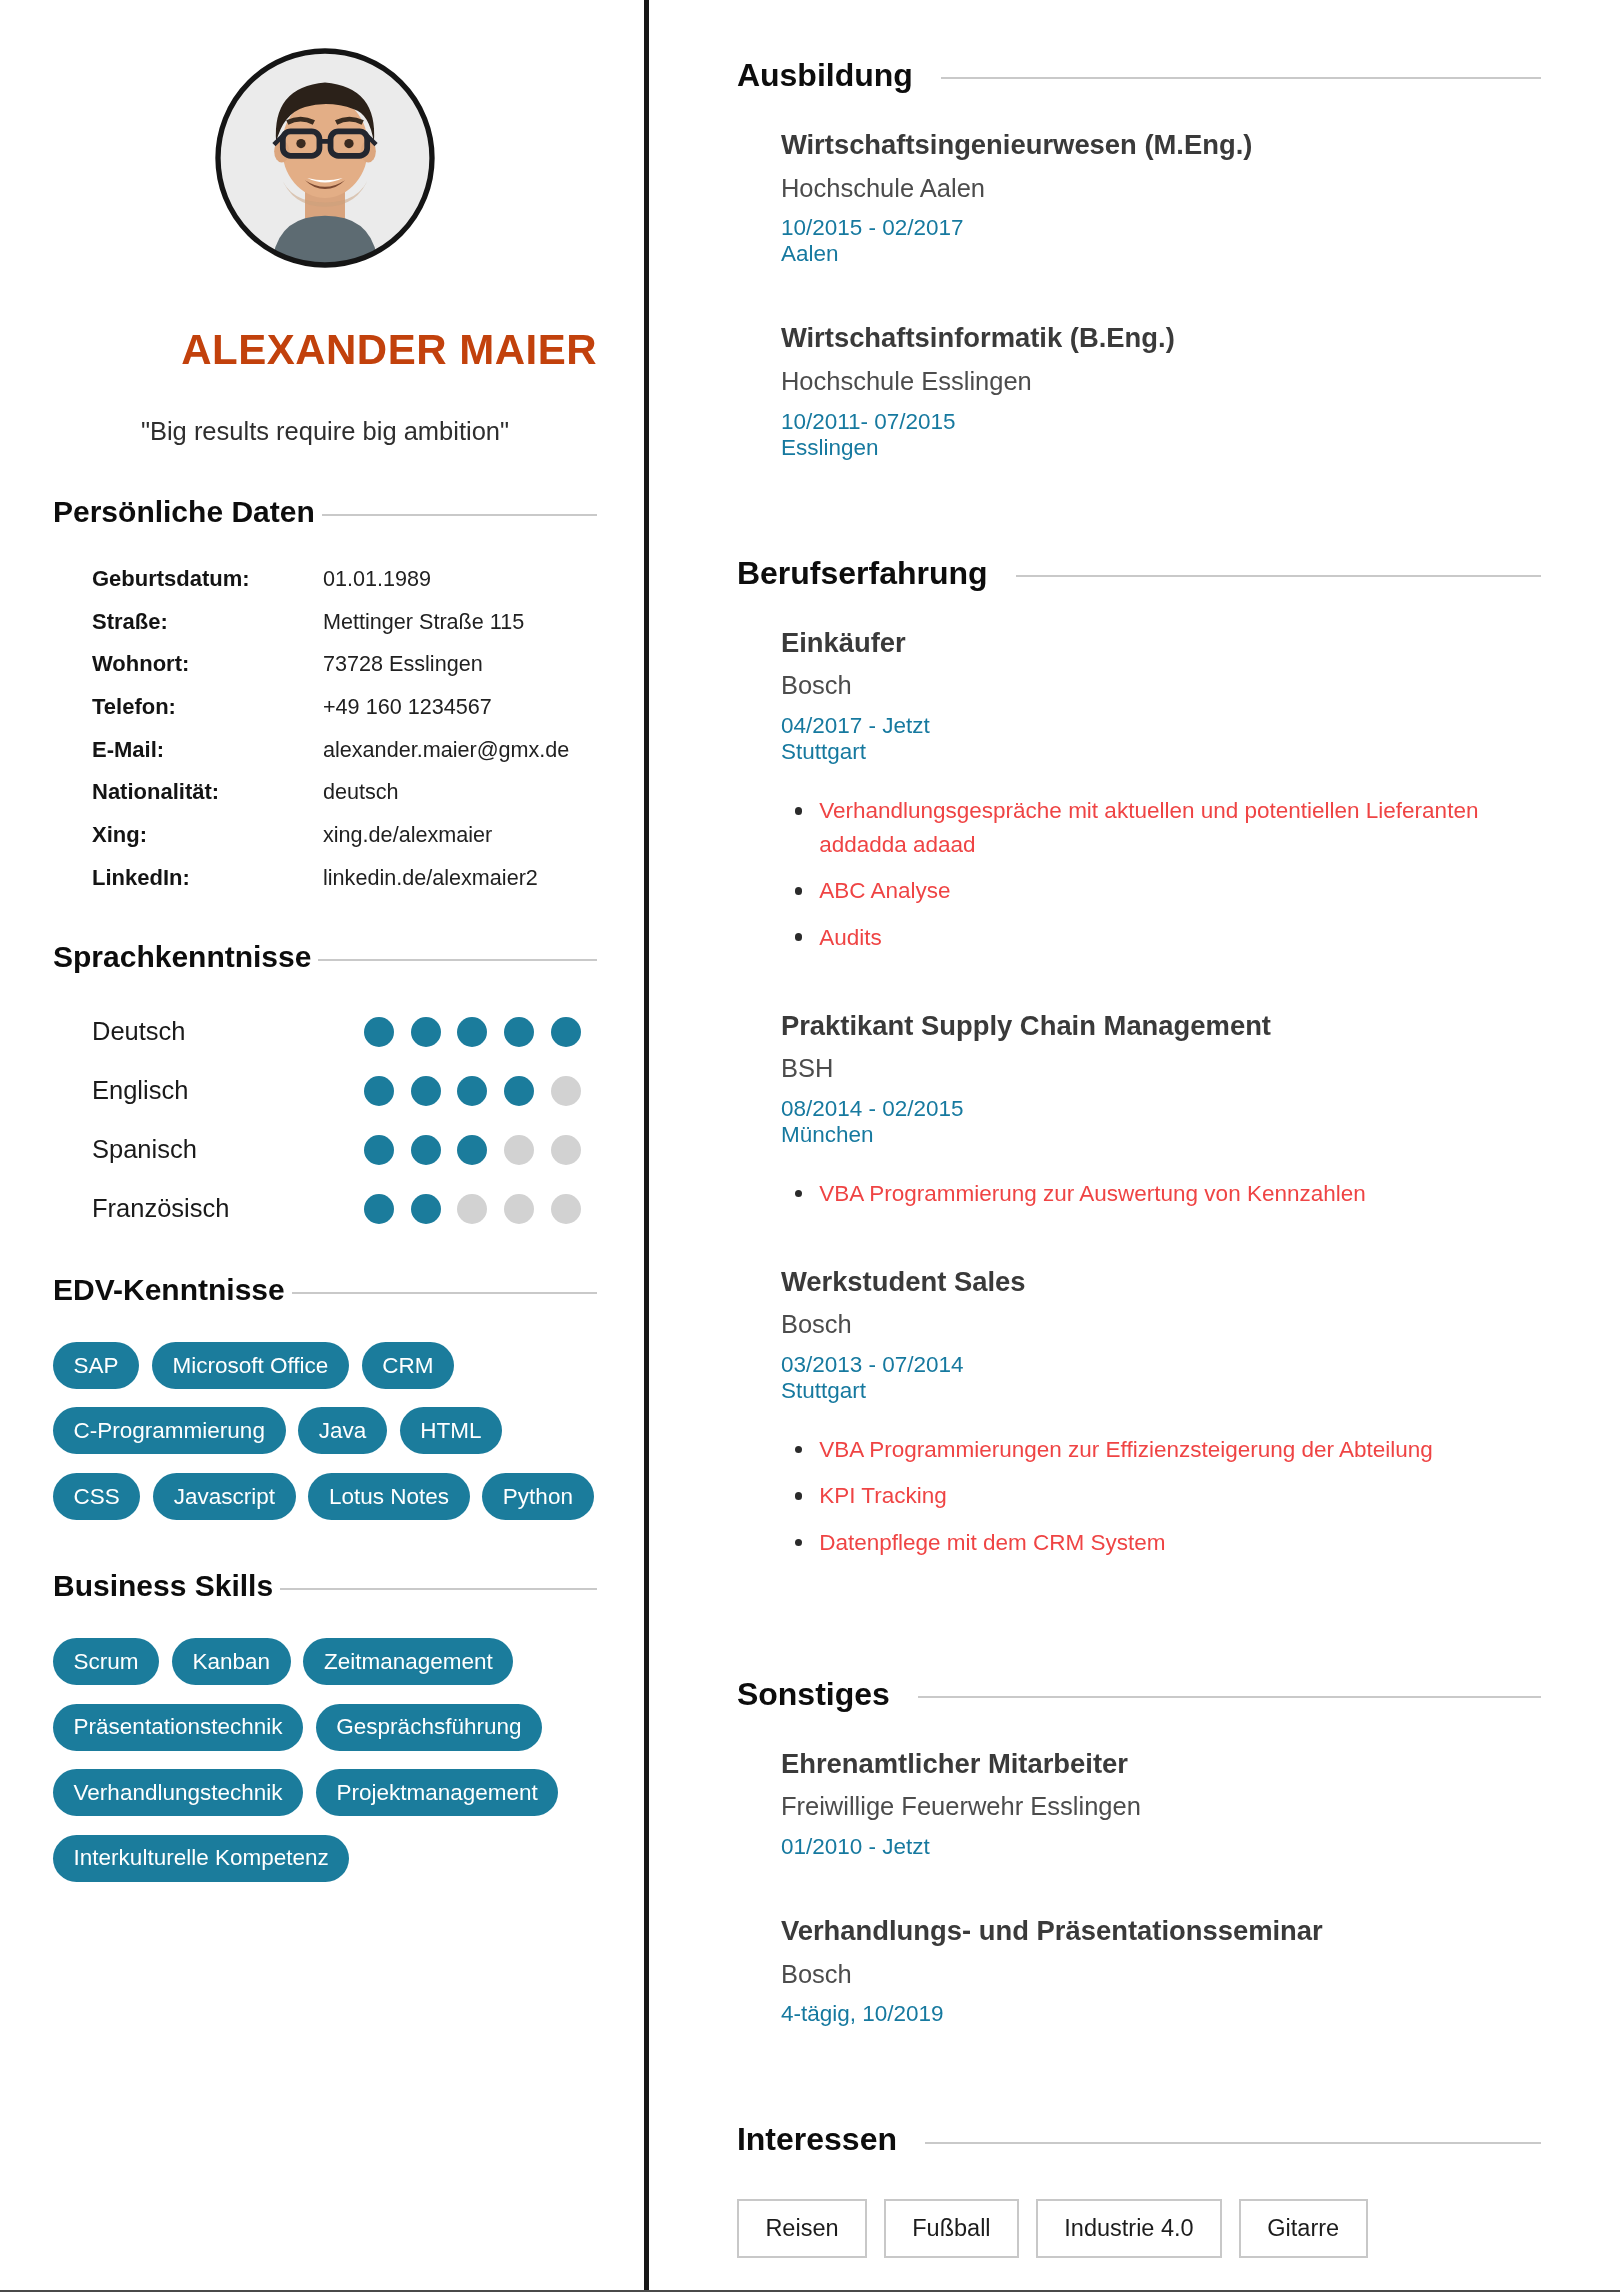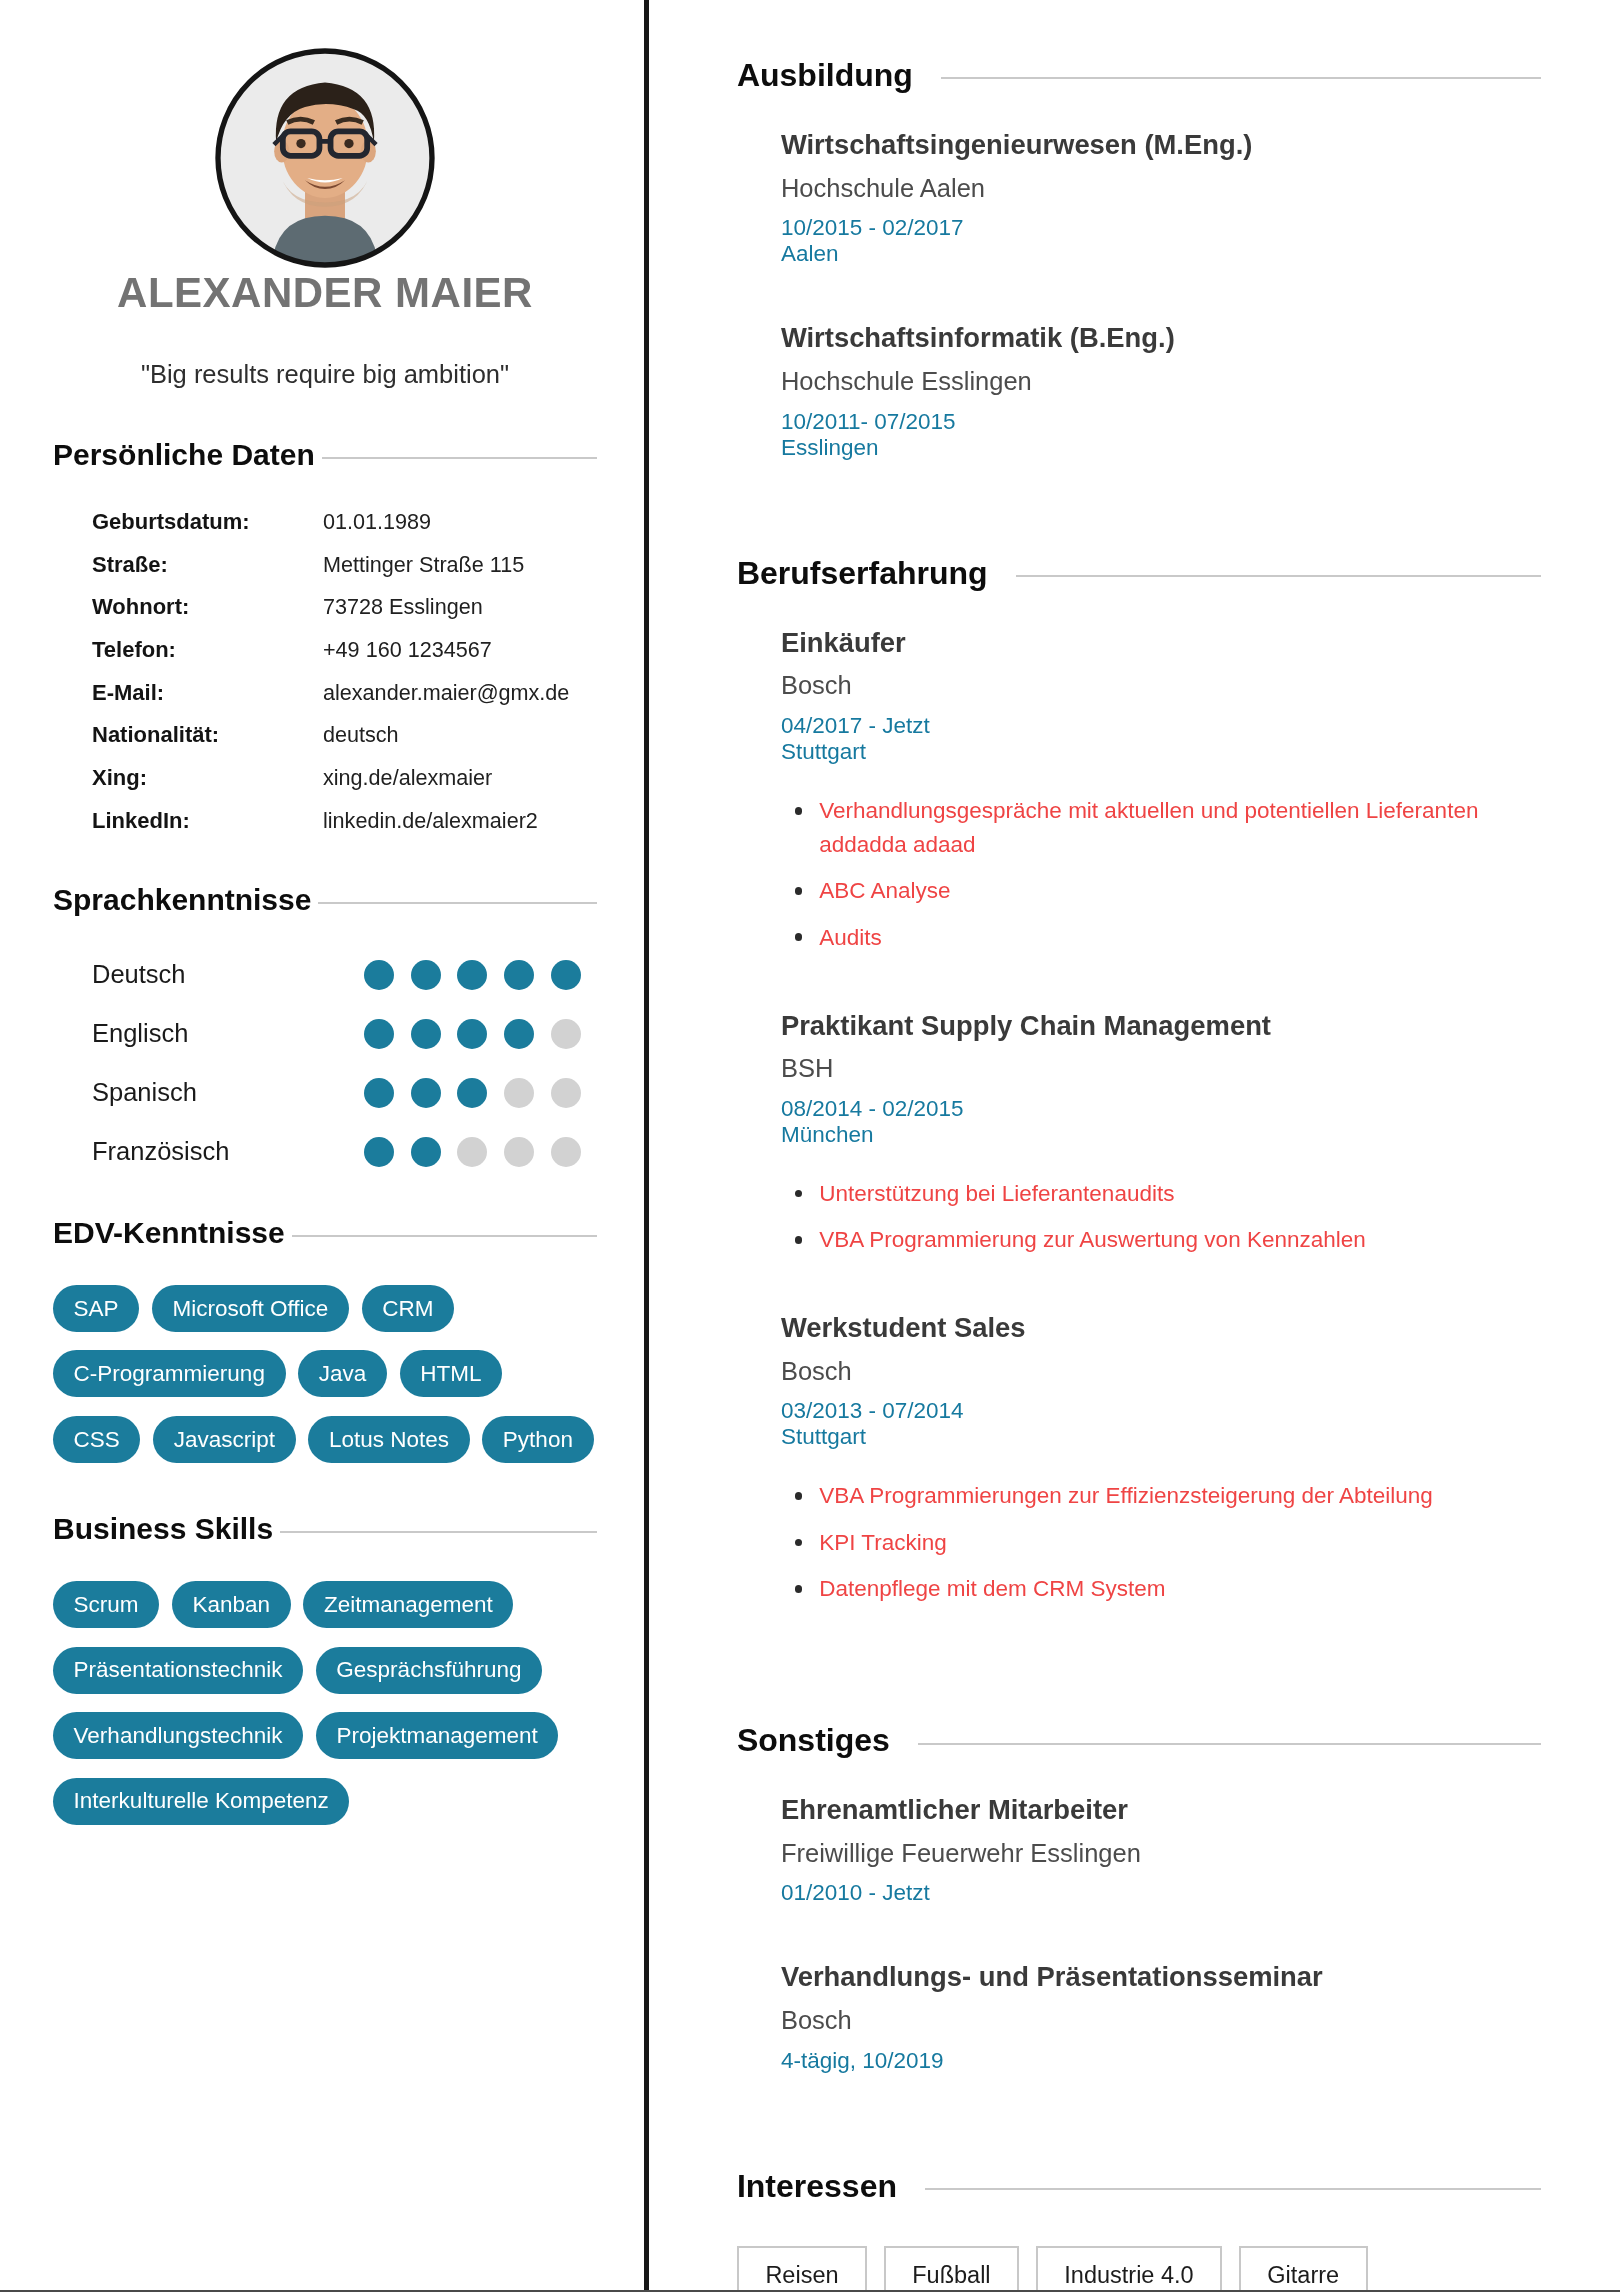--- a/index.html
+++ b/index.html
@@ -25,23 +25,23 @@
     width:644px;flex:0 0 644px;
     padding:47px 47px 0 53px;
   }
   .divider{flex:0 0 4.9px;background:#161616;}
   .right-col{flex:1;padding:57px 79px 0 88px;}
 
   .avatar-wrap{width:222px;height:222px;margin:0 auto;}
   .avatar-wrap svg{display:block;width:100%;height:100%;}
 
   .name{
-    text-align:center;
+    margin-top:57px;text-align:right;
     font-size:42px;font-weight:800;letter-spacing:0.5px;
-    color:#737373;white-space:nowrap;
+    color:#c2410c;white-space:nowrap;
   }
   .quote{
     margin-top:43px;text-align:center;
     font-size:25.5px;color:#2e2e2e;
   }
 
   .sec-head{display:flex;align-items:center;gap:7px;margin-top:49px;}
   .sec-head h2{
     font-size:30px;font-weight:800;color:var(--ink);white-space:nowrap;
   }
@@ -323,21 +323,20 @@
             </ul>
           </div>
           <div class="entry">
             <h3 class="entry-title">Praktikant Supply Chain Management</h3>
             <p class="entry-sub">BSH</p>
             <div class="entry-meta">
               <span class="entry-date">08/2014 - 02/2015</span>
               <span class="entry-loc">München</span>
             </div>
             <ul class="bullets">
-              <li>Unterstützung bei Lieferantenaudits</li>
               <li>VBA Programmierung zur Auswertung von Kennzahlen</li>
             </ul>
           </div>
           <div class="entry">
             <h3 class="entry-title">Werkstudent Sales</h3>
             <p class="entry-sub">Bosch</p>
             <div class="entry-meta">
               <span class="entry-date">03/2013 - 07/2014</span>
               <span class="entry-loc">Stuttgart</span>
             </div>

